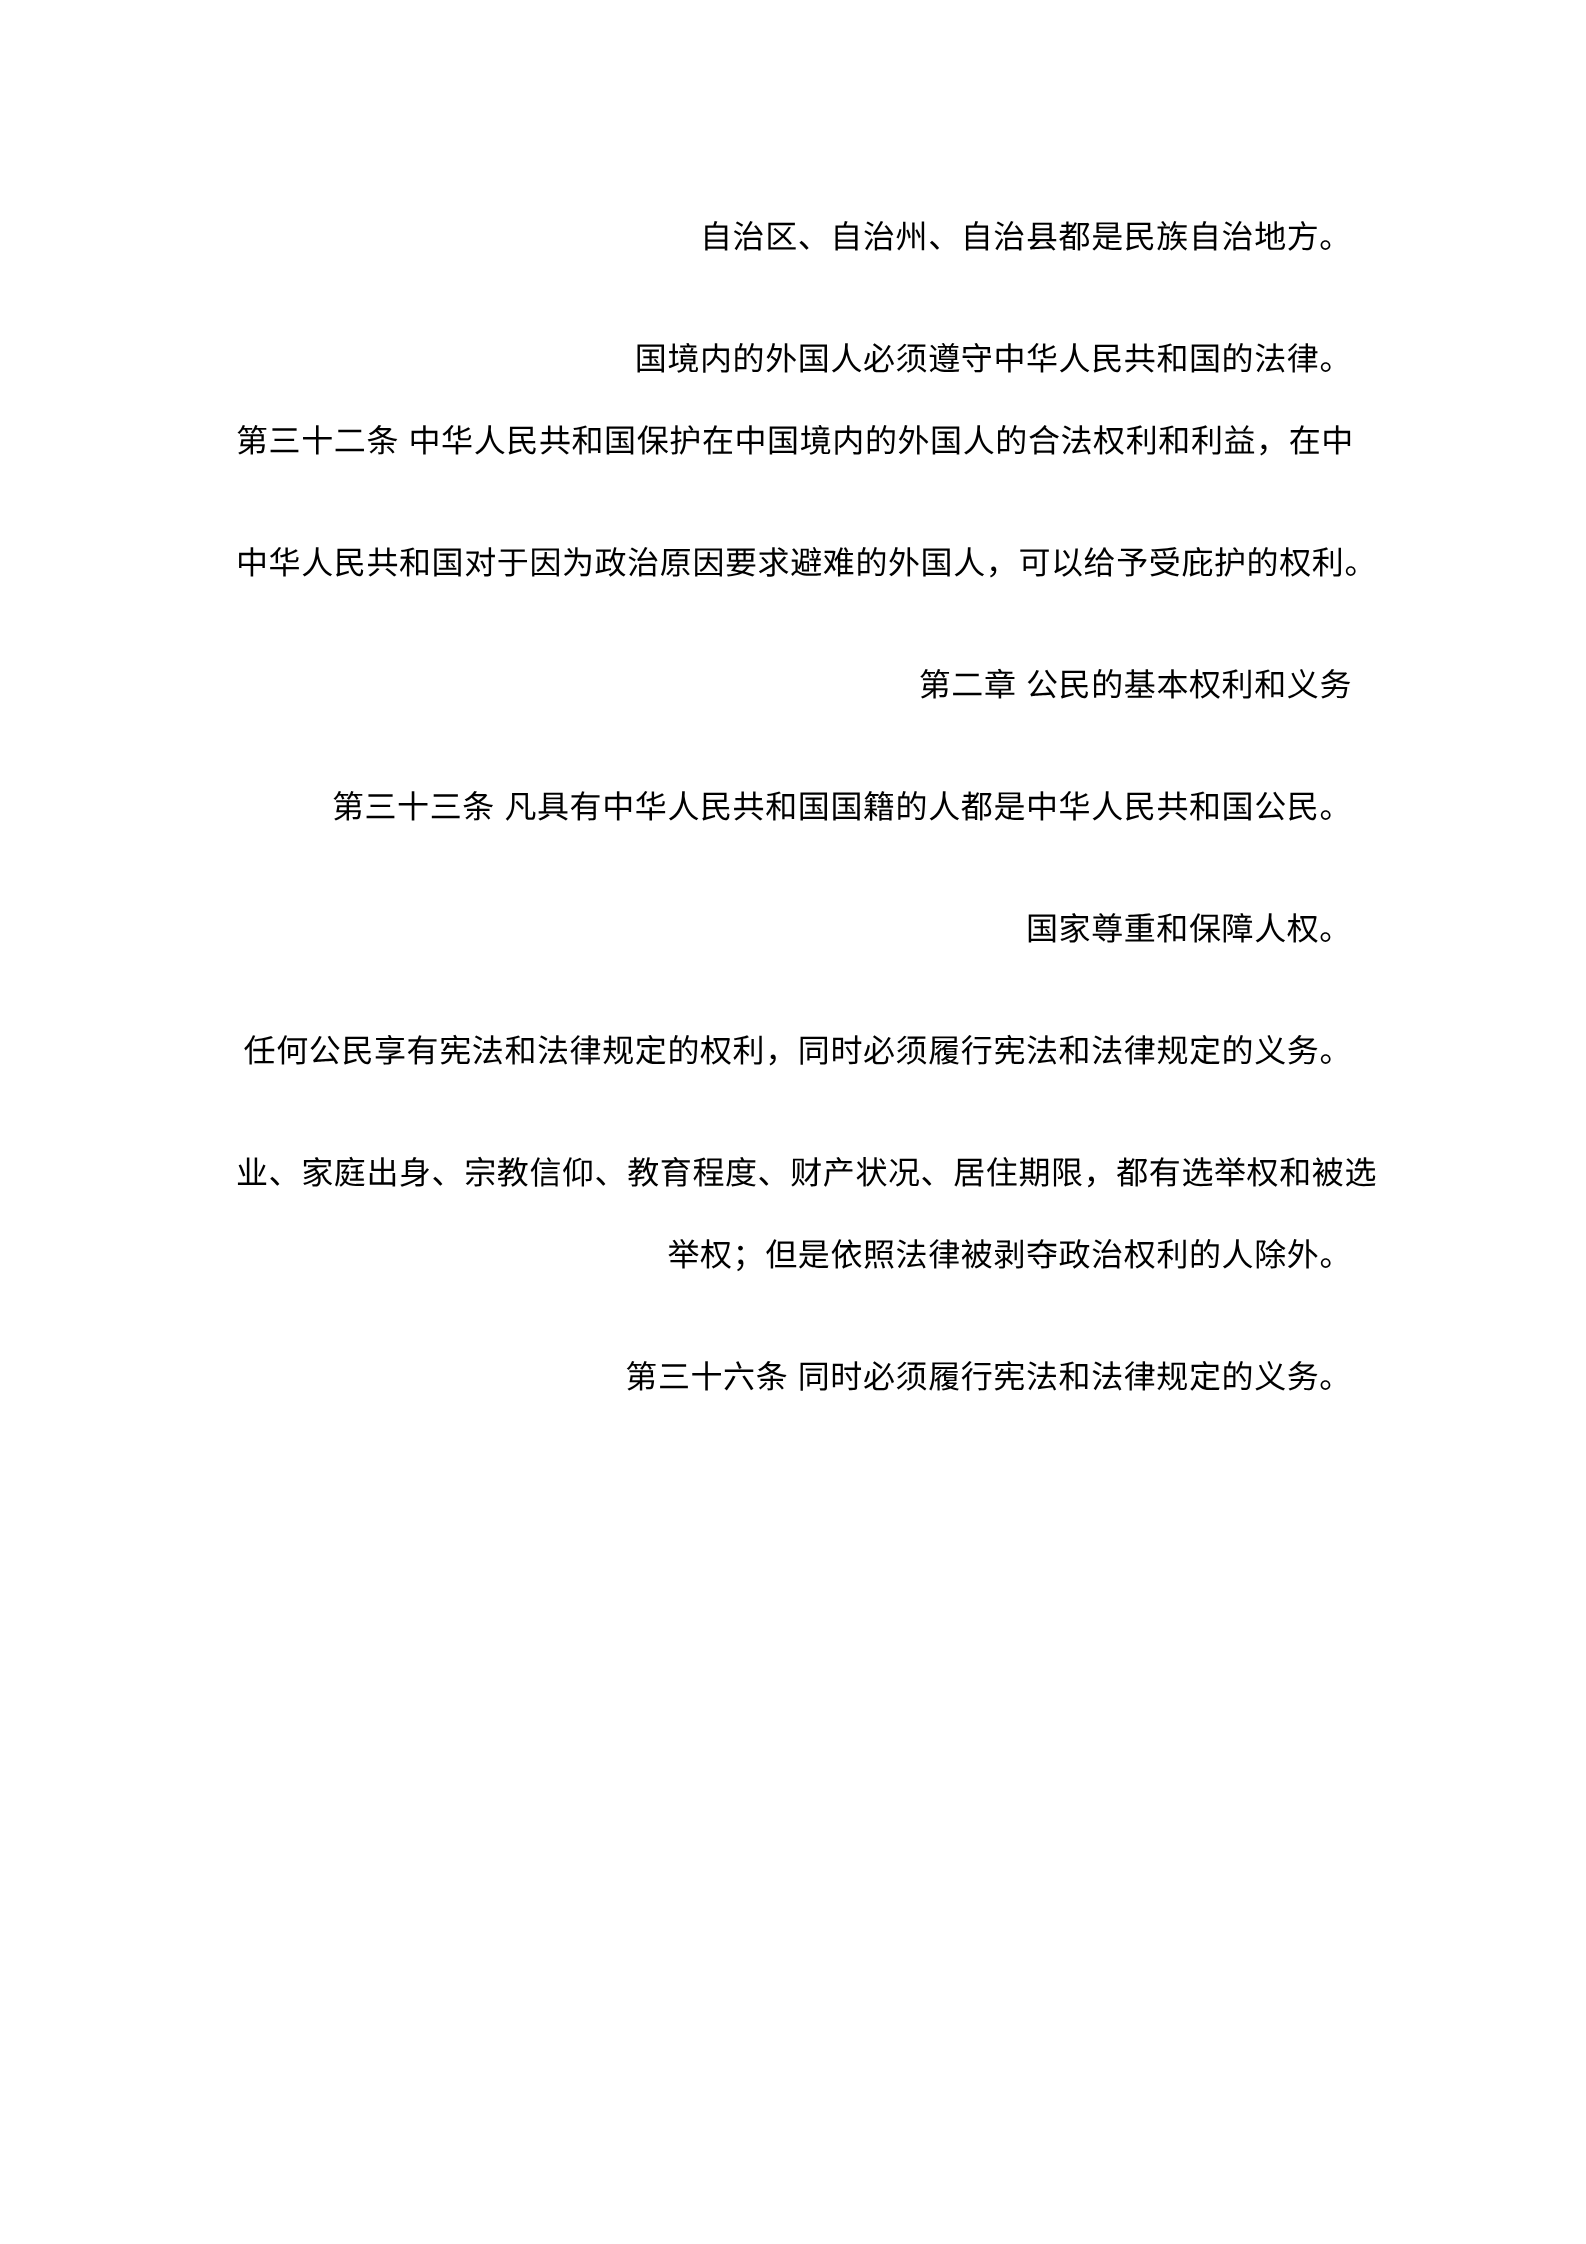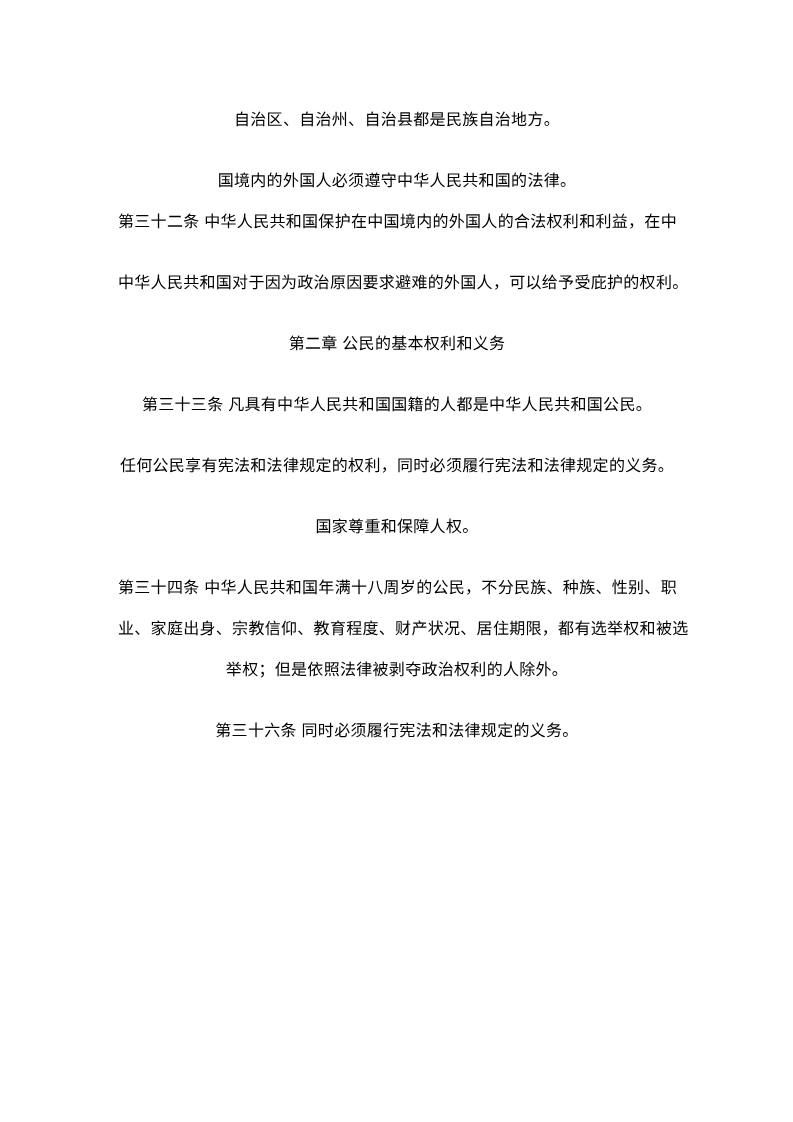--- a/index.html
+++ b/index.html
@@ -28,21 +28,21 @@
   .para {
     margin: 0 0 20px 0;
     padding: 0;
   }
   .line {
     font-size: 16px;
     line-height: 41px;
     color: #000000;
     letter-spacing: 0.3px;
     white-space: nowrap;
-    text-align: center;
+    text-align: right;
   }
   
   .line.fill {
     min-width: 558px;
     text-align: justify;
     text-align-last: justify;
   }
 </style>
 </head>
 <body>
@@ -61,27 +61,26 @@
       <div class="para">
         <div class="line">中华人民共和国对于因为政治原因要求避难的外国人，可以给予受庇护的权利。</div>
       </div>
       <div class="para">
         <div class="line">第二章 公民的基本权利和义务</div>
       </div>
       <div class="para">
         <div class="line">第三十三条 凡具有中华人民共和国国籍的人都是中华人民共和国公民。</div>
       </div>
       <div class="para">
+        <div class="line">国家尊重和保障人权。</div>
+      </div>
+      <div class="para">
         <div class="line">任何公民享有宪法和法律规定的权利，同时必须履行宪法和法律规定的义务。</div>
       </div>
       <div class="para">
-        <div class="line">国家尊重和保障人权。</div>
-      </div>
-      <div class="para">
-        <div class="line fill">第三十四条 中华人民共和国年满十八周岁的公民，不分民族、种族、性别、职</div>
         <div class="line fill">业、家庭出身、宗教信仰、教育程度、财产状况、居住期限，都有选举权和被选</div>
         <div class="line">举权；但是依照法律被剥夺政治权利的人除外。</div>
       </div>
       <div class="para">
         <div class="line">第三十六条 同时必须履行宪法和法律规定的义务。</div>
       </div>
     </div>
 </div>
 
 </body></html>

